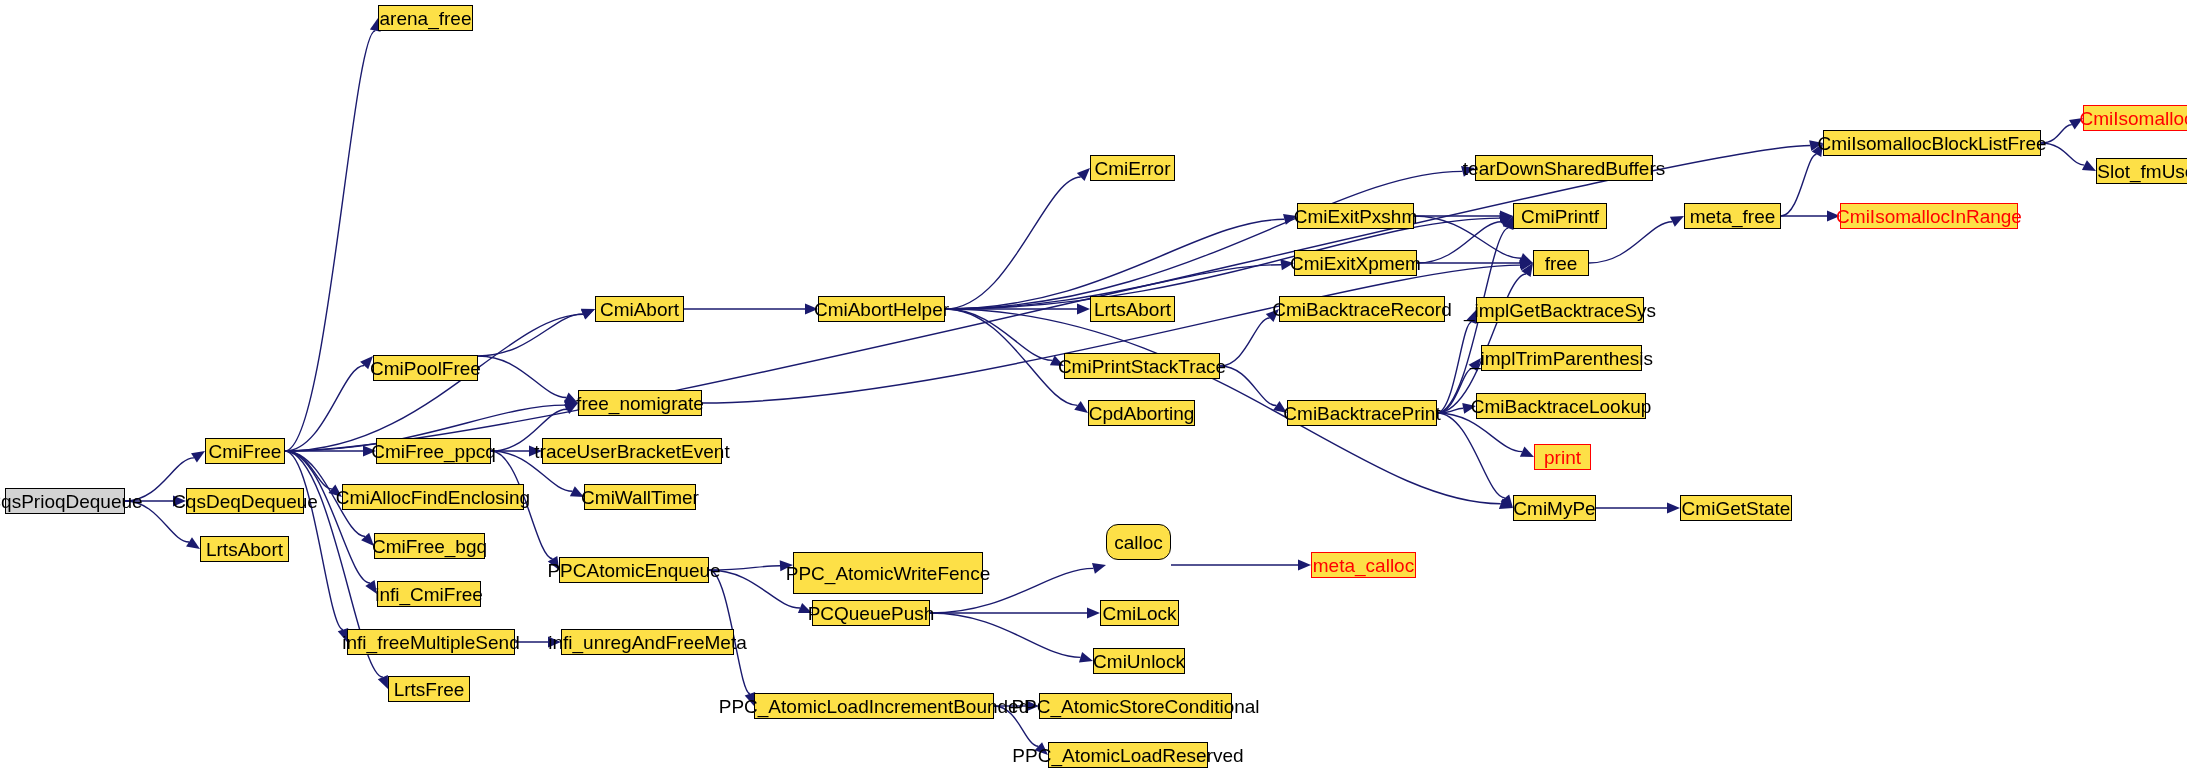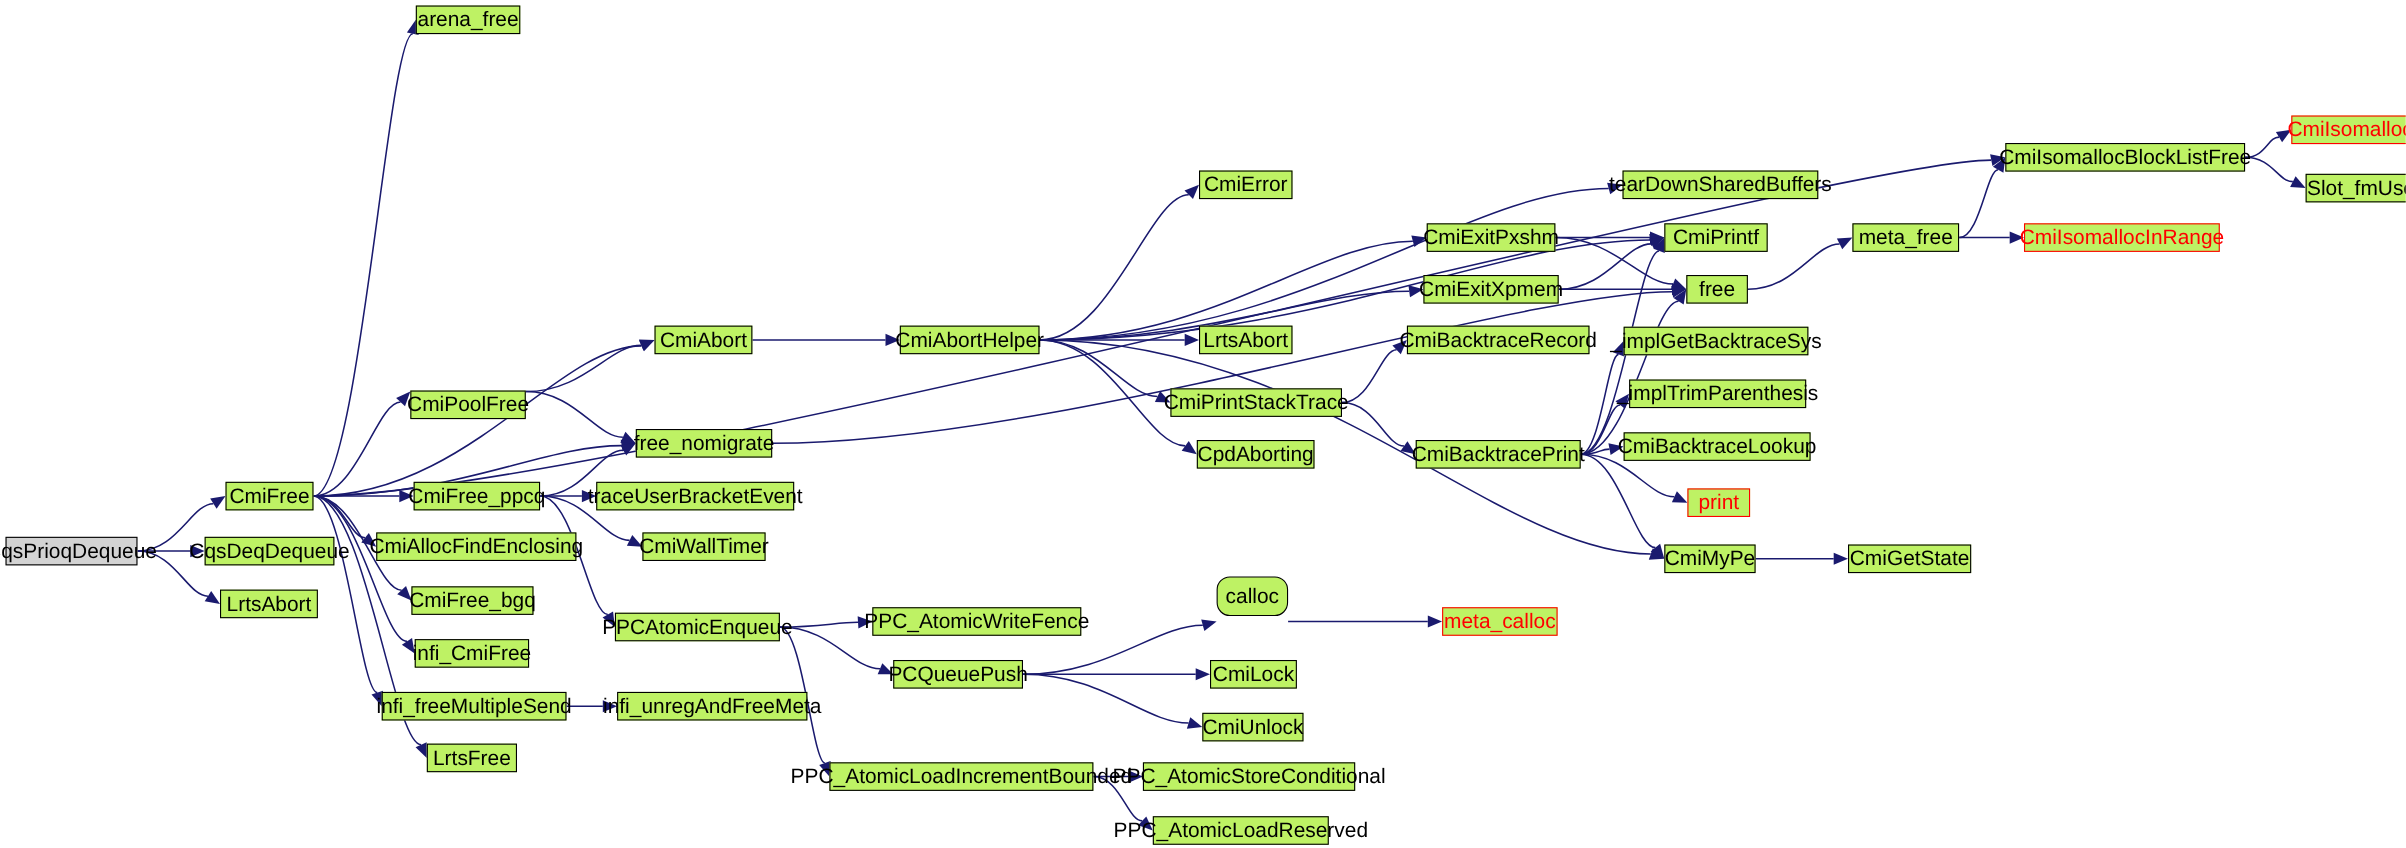--- a/index.html
+++ b/index.html
@@ -18,21 +18,21 @@
     position: absolute;
     left: 0;
     top: 0;
     width: 2187px;
     height: 771px;
   }
   .node {
     position: absolute;
     box-sizing: border-box;
     border: 1px solid #000000;
-    background: #bef264;
+    background: #fde047;
     color: #000000;
     font-size: 19px;
     line-height: 1;
     display: flex;
     align-items: center;
     justify-content: center;
     white-space: nowrap;
     letter-spacing: 0px;
   }
   .node.root {
@@ -344,21 +344,21 @@
       </div>
       <div class="node" style="left: 584px; top: 484px; width: 112px; height: 26px;">
         <span>CmiWallTimer</span>
       </div>
       <div class="node" style="left: 559px; top: 557px; width: 150px; height: 26px;">
         <span>PPCAtomicEnqueue</span>
       </div>
       <div class="node" style="left: 754px; top: 693px; width: 240px; height: 26px;">
         <span>PPC_AtomicLoadIncrementBounded</span>
       </div>
-      <div class="node" style="left: 793px; top: 552px; width: 190px; height: 26px;">
+      <div class="node" style="left: 793px; top: 552px; width: 190px; height: 42px;">
         <span>PPC_AtomicWriteFence</span>
       </div>
       <div class="node" style="left: 812px; top: 600px; width: 118px; height: 26px;">
         <span>PCQueuePush</span>
       </div>
       <div class="node" style="left: 818px; top: 296px; width: 127px; height: 26px;">
         <span>CmiAbortHelper</span>
       </div>
       <div class="node" style="left: 1090px; top: 155px; width: 85px; height: 26px;">
         <span>CmiError</span>

